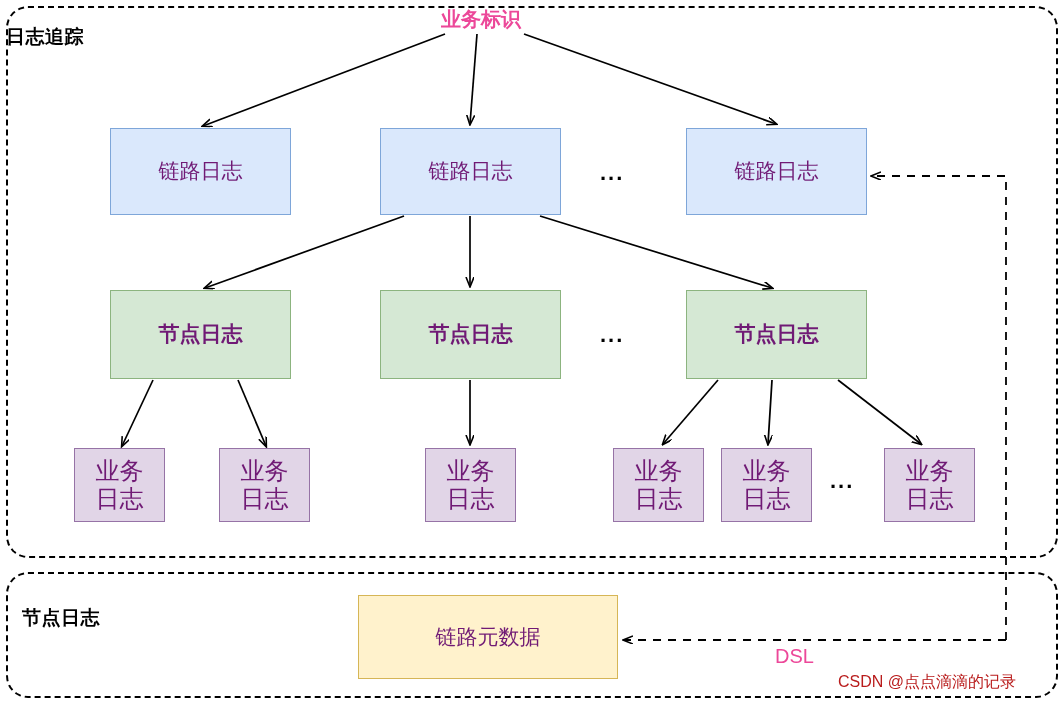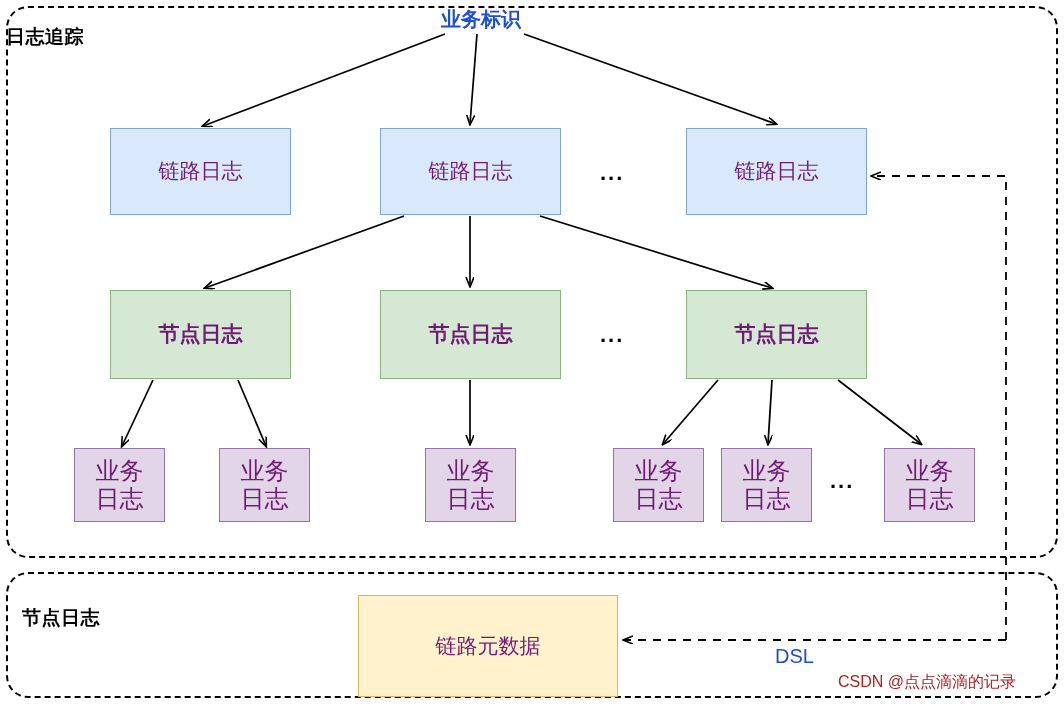--- a/index.html
+++ b/index.html
@@ -92,39 +92,39 @@
 
   
   #biz-log-1 { left: 74px;  top: 448px; width: 91px; height: 74px; }
   #biz-log-2 { left: 219px; top: 448px; width: 91px; height: 74px; }
   #biz-log-3 { left: 425px; top: 448px; width: 91px; height: 74px; }
   #biz-log-4 { left: 613px; top: 448px; width: 91px; height: 74px; }
   #biz-log-5 { left: 721px; top: 448px; width: 91px; height: 74px; }
   #biz-log-6 { left: 884px; top: 448px; width: 91px; height: 74px; }
 
   
-  #meta-box { left: 358px; top: 595px; width: 260px; height: 102px; }
+  #meta-box { left: 358px; top: 595px; width: 260px; height: 84px; }
 
   
   .ellipsis {
     position: absolute;
     font-size: 22px;
     font-weight: bold;
     color: #000000;
     letter-spacing: 2px;
     line-height: 1;
   }
   #ellipsis-link { left: 600px; top: 162px; }
   #ellipsis-node { left: 600px; top: 324px; }
   #ellipsis-biz  { left: 830px; top: 470px; }
 
   
   .free-label {
     position: absolute;
-    color: #1d4ed8;
+    color: #ec4899;
     white-space: nowrap;
   }
   #label-biz-id {
     left: 441px; top: 6px;
     font-size: 20px; font-weight: bold;
   }
   #label-dsl {
     left: 775px; top: 605px;
     font-size: 20px;
     margin-top: 40px;

